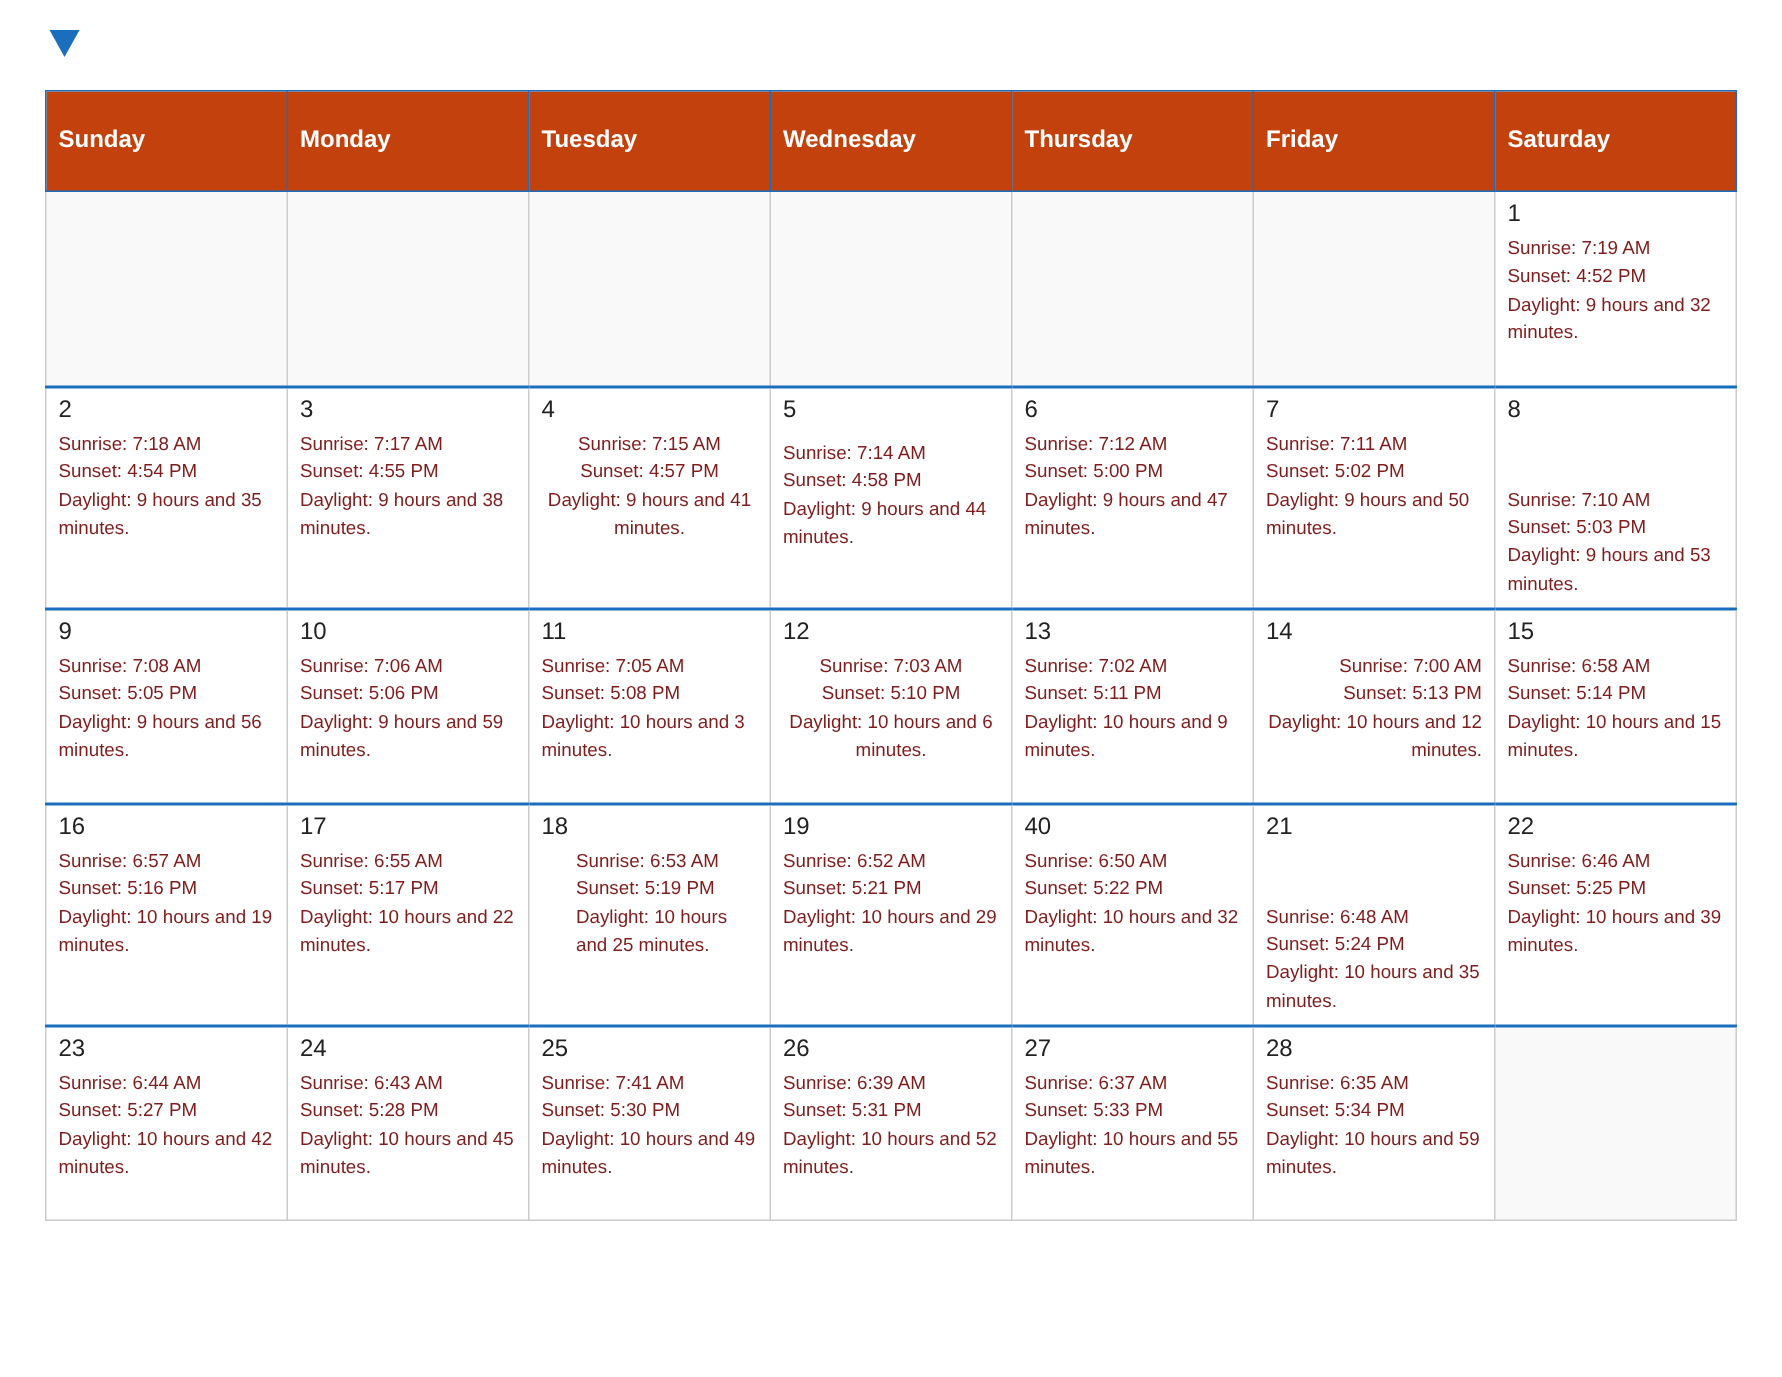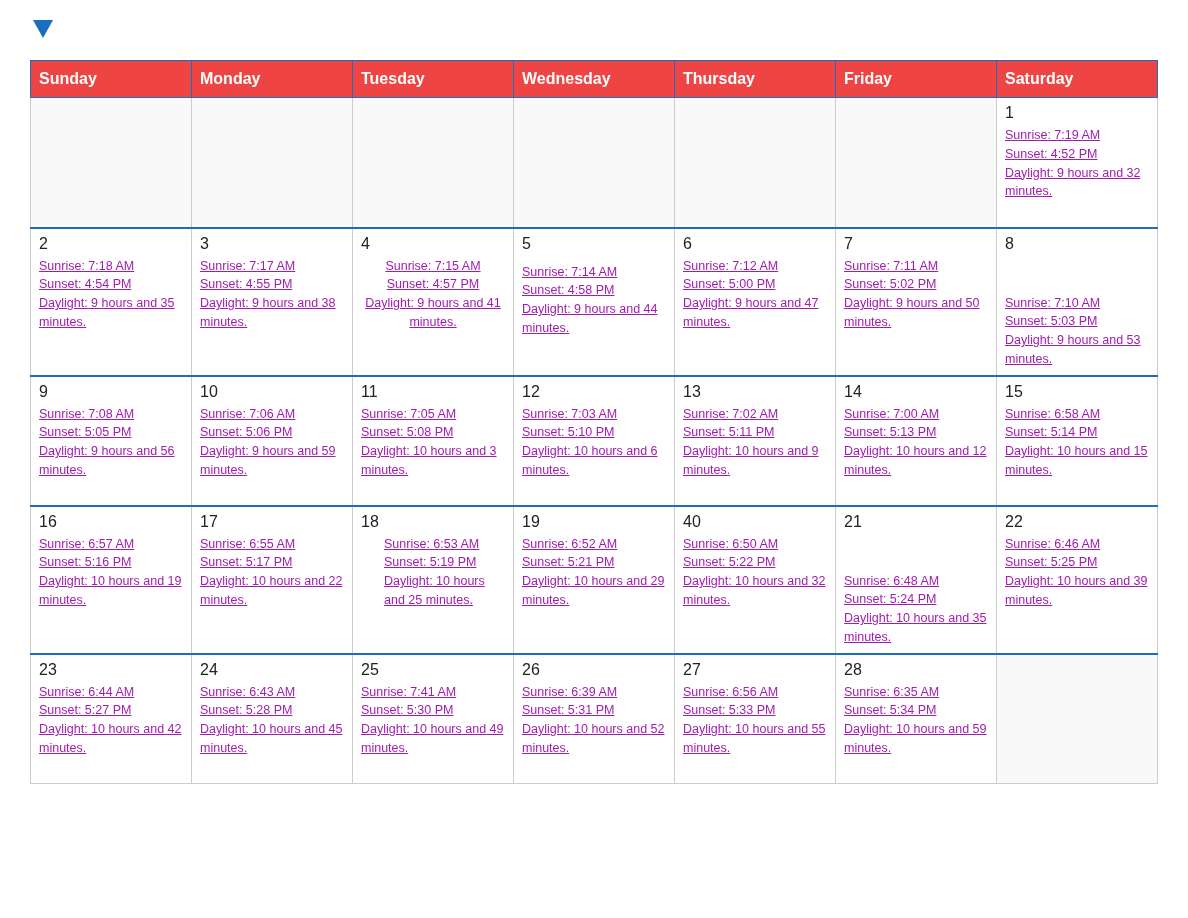--- a/index.html
+++ b/index.html
@@ -56,25 +56,25 @@
       font-size: 20px;
       color: #555;
       margin-top: 4px;
     }
     .calendar {
       width: 100%;
       border-collapse: collapse;
       table-layout: fixed;
     }
     .calendar th {
-      background-color: #ef4444;
+      background-color: #c2410c;
       color: #fff;
       font-size: 16px;
       font-weight: bold;
-      padding: 9px 8px;
+      padding: 24px 8px;
       text-align: left;
       border: 1px solid #1a6ebd;
     }
     .calendar td {
       vertical-align: top;
       border: 1px solid #ccc;
       padding: 6px 8px;
       font-size: 13px;
       color: #333;
       height: 130px;
@@ -84,22 +84,21 @@
     }
     .day-number {
       font-size: 16px;
       font-weight: normal;
       color: #222;
       margin-bottom: 4px;
     }
     .day-info {
       font-size: 12.5px;
       line-height: 1.5;
-      color: #a21caf;
-      text-decoration: underline;
+      color: #7f1d1d;
     }
     .row-divider td {
       border-top: 2px solid #1a6ebd;
     }
   </style>
 </head>
 <body>
 
 <div class="header">
   <div class="logo">
@@ -200,33 +199,33 @@
 Daylight: 9 hours and 59 minutes.</div>
         </td>
         <td>
           <div class="day-number">11</div>
           <div class="day-info" style="white-space: pre-line;">Sunrise: 7:05 AM
 Sunset: 5:08 PM
 Daylight: 10 hours and 3 minutes.</div>
         </td>
         <td>
           <div class="day-number">12</div>
-          <div class="day-info" style="white-space: pre-line;">Sunrise: 7:03 AM
+          <div class="day-info" style="white-space: pre-line; text-align: center;">Sunrise: 7:03 AM
 Sunset: 5:10 PM
 Daylight: 10 hours and 6 minutes.</div>
         </td>
         <td>
           <div class="day-number">13</div>
           <div class="day-info" style="white-space: pre-line;">Sunrise: 7:02 AM
 Sunset: 5:11 PM
 Daylight: 10 hours and 9 minutes.</div>
         </td>
         <td>
           <div class="day-number">14</div>
-          <div class="day-info" style="white-space: pre-line;">Sunrise: 7:00 AM
+          <div class="day-info" style="white-space: pre-line; text-align: right;">Sunrise: 7:00 AM
 Sunset: 5:13 PM
 Daylight: 10 hours and 12 minutes.</div>
         </td>
         <td>
           <div class="day-number">15</div>
           <div class="day-info" style="white-space: pre-line;">Sunrise: 6:58 AM
 Sunset: 5:14 PM
 Daylight: 10 hours and 15 minutes.</div>
         </td>
       </tr>
@@ -294,21 +293,21 @@
 Daylight: 10 hours and 49 minutes.</div>
         </td>
         <td>
           <div class="day-number">26</div>
           <div class="day-info" style="white-space: pre-line;">Sunrise: 6:39 AM
 Sunset: 5:31 PM
 Daylight: 10 hours and 52 minutes.</div>
         </td>
         <td>
           <div class="day-number">27</div>
-          <div class="day-info" style="white-space: pre-line;">Sunrise: 6:56 AM
+          <div class="day-info" style="white-space: pre-line;">Sunrise: 6:37 AM
 Sunset: 5:33 PM
 Daylight: 10 hours and 55 minutes.</div>
         </td>
         <td>
           <div class="day-number">28</div>
           <div class="day-info" style="white-space: pre-line;">Sunrise: 6:35 AM
 Sunset: 5:34 PM
 Daylight: 10 hours and 59 minutes.</div>
         </td>
         <td class="empty"></td>

